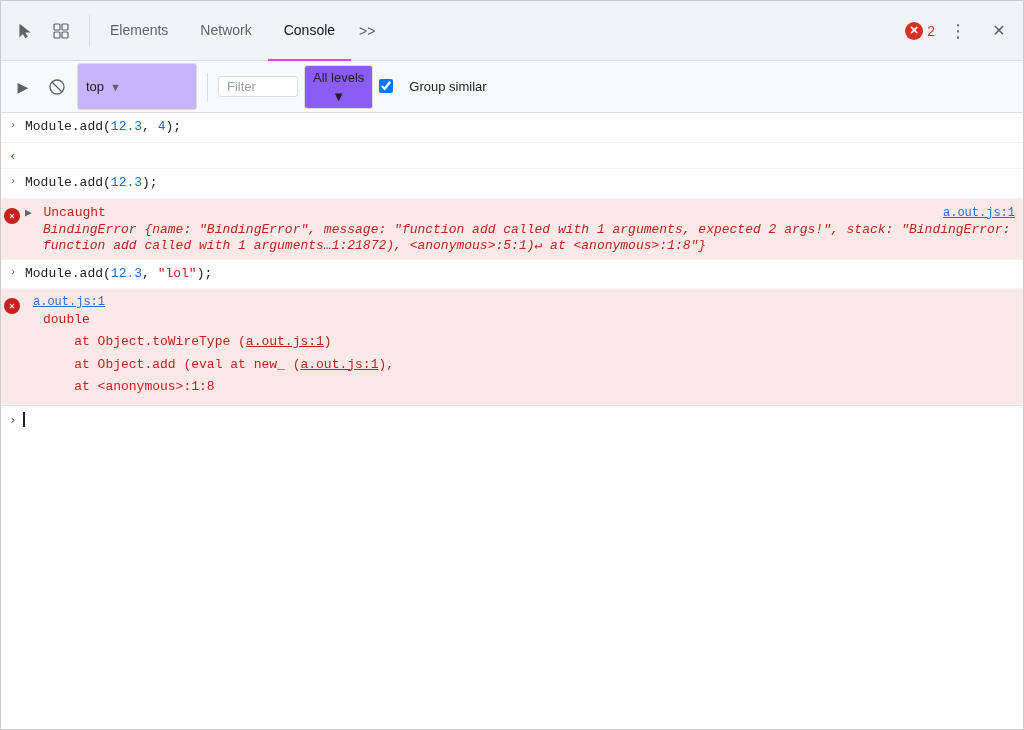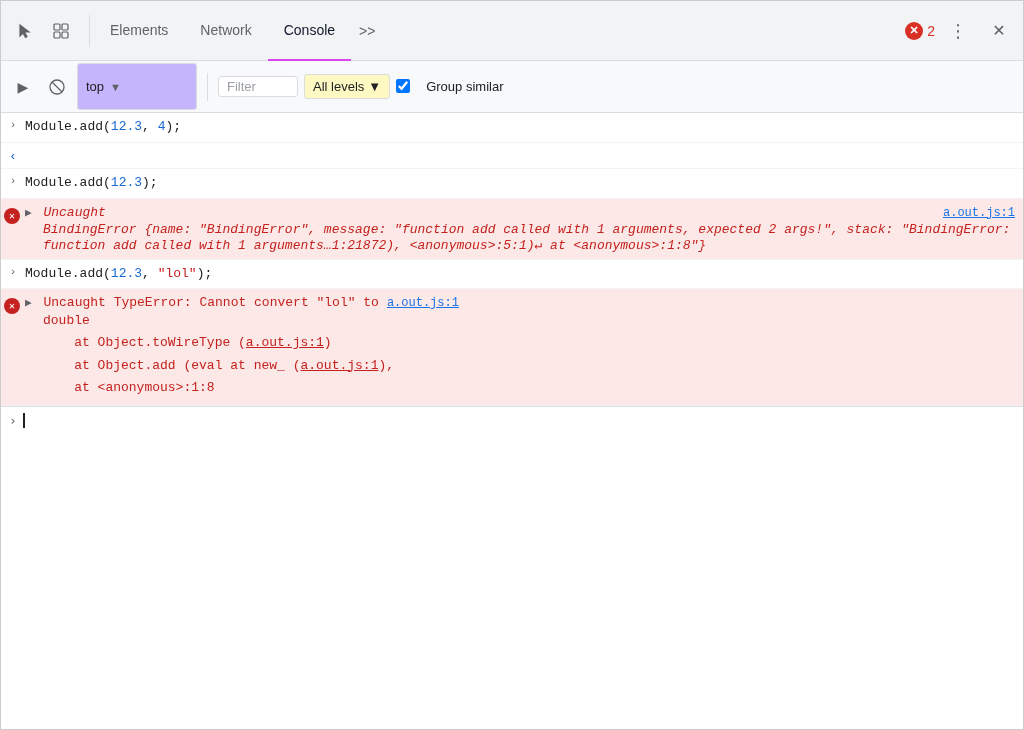--- a/index.html
+++ b/index.html
@@ -143,27 +143,28 @@
       border-radius: 3px;
       padding: 2px 8px;
       font-size: 13px;
       color: #9aa0a6;
       min-width: 80px;
     }
     .levels-btn {
       display: flex;
       align-items: center;
       gap: 4px;
-      background: #fef9c3;
+      background: #8b5cf6;
       border: 1px solid #dadce0;
       border-radius: 3px;
       padding: 4px 8px;
       font-size: 13px;
       color: #202124;
       cursor: pointer;
+      flex-direction: column;
     }
     .group-similar {
       display: flex;
       align-items: flex-start;
       gap: 16px;
       font-size: 13px;
       color: #202124;
       cursor: pointer;
     }
 
@@ -347,21 +348,21 @@
 
   <div class="console-row row-error" style="padding: 6px 8px 6px 0; flex-direction:column;">
     <div style="display:flex; align-items:flex-start;">
       <div class="row-error-indicator">
         <div class="error-icon">✕</div>
       </div>
       <div style="flex:1;">
         <div style="display:flex; align-items:baseline; justify-content:space-between;">
           <div>
             <span class="expand-arrow">▶</span>
-            <span style="color:#c5221f; font-weight:500;font-style:italic;">Uncaught</span>
+            <span style="color:#c5221f; font-weight:500;">Uncaught</span>
           </div>
           <span class="link">a.out.js:1</span>
         </div>
         <div style="padding-left:18px; margin-top:2px;">
           <span class="italic" style="color:#c5221f;">BindingError {name: <span class="str">"BindingError"</span>, message: <span class="str">"function add called with 1 arguments, expected 2 args!"</span>, stack: <span class="str">"BindingError: function add called with 1 arguments…1:21872), &lt;anonymous&gt;:5:1)↵    at &lt;anonymous&gt;:1:8"</span>}</span>
         </div>
       </div>
     </div>
   </div>
 
@@ -372,24 +373,20 @@
     </div>
   </div>
 
   <div class="console-row row-error" style="padding: 6px 8px 6px 0; flex-direction:column;">
     <div style="display:flex; align-items:flex-start;">
       <div class="row-error-indicator">
         <div class="error-icon">✕</div>
       </div>
       <div style="flex:1;">
         <div style="display:flex; align-items:baseline; justify-content:space-between; flex-wrap:wrap;">
-          <div>
-            <span class="expand-arrow">▶</span>
-            <span style="color:#c5221f;">Uncaught TypeError: Cannot convert <span class="str">"lol"</span> to</span>
-          </div>
           <span class="link">a.out.js:1</span>
         </div>
         <div style="padding-left:18px; color:#c5221f; line-height:1.7;">
           <div>double</div>
           <div>&nbsp;&nbsp;&nbsp;&nbsp;at Object.toWireType (<span style="color:#c5221f; text-decoration:underline; cursor:pointer;">a.out.js:1</span>)</div>
           <div>&nbsp;&nbsp;&nbsp;&nbsp;at Object.add (eval at new_ (<span style="color:#c5221f; text-decoration:underline; cursor:pointer;">a.out.js:1</span>),</div>
           <div>&nbsp;&nbsp;&nbsp;&nbsp;at &lt;anonymous&gt;:1:8</div>
         </div>
       </div>
     </div>

